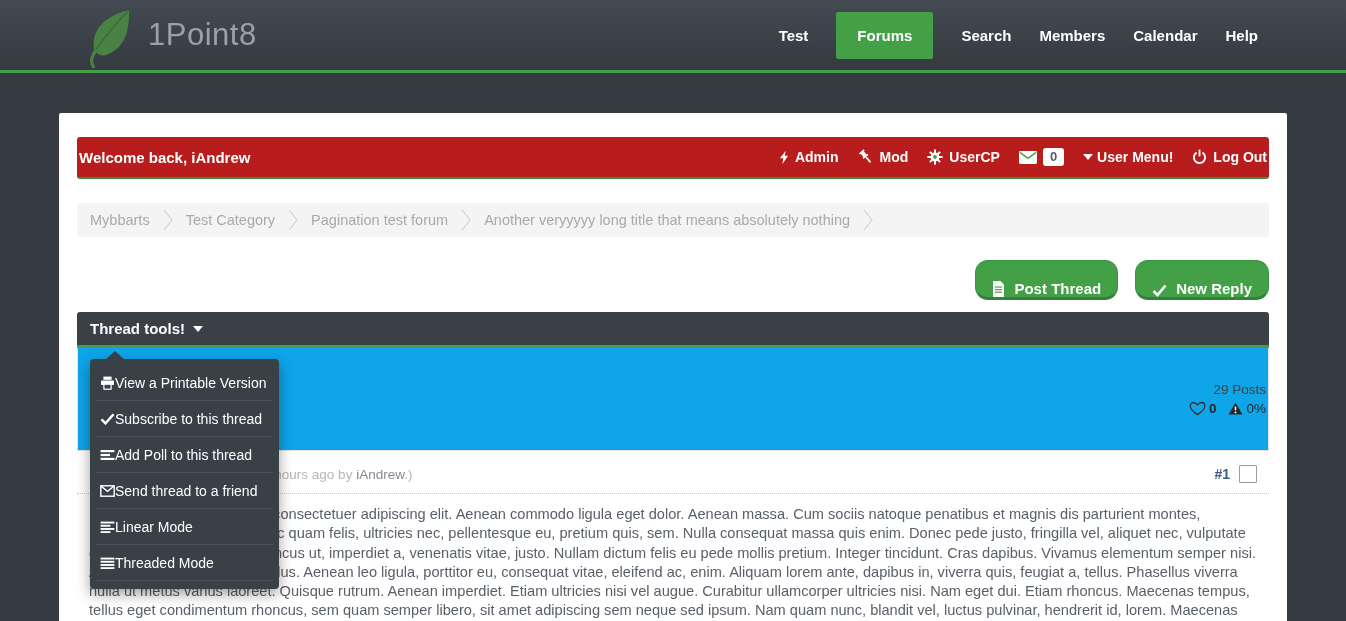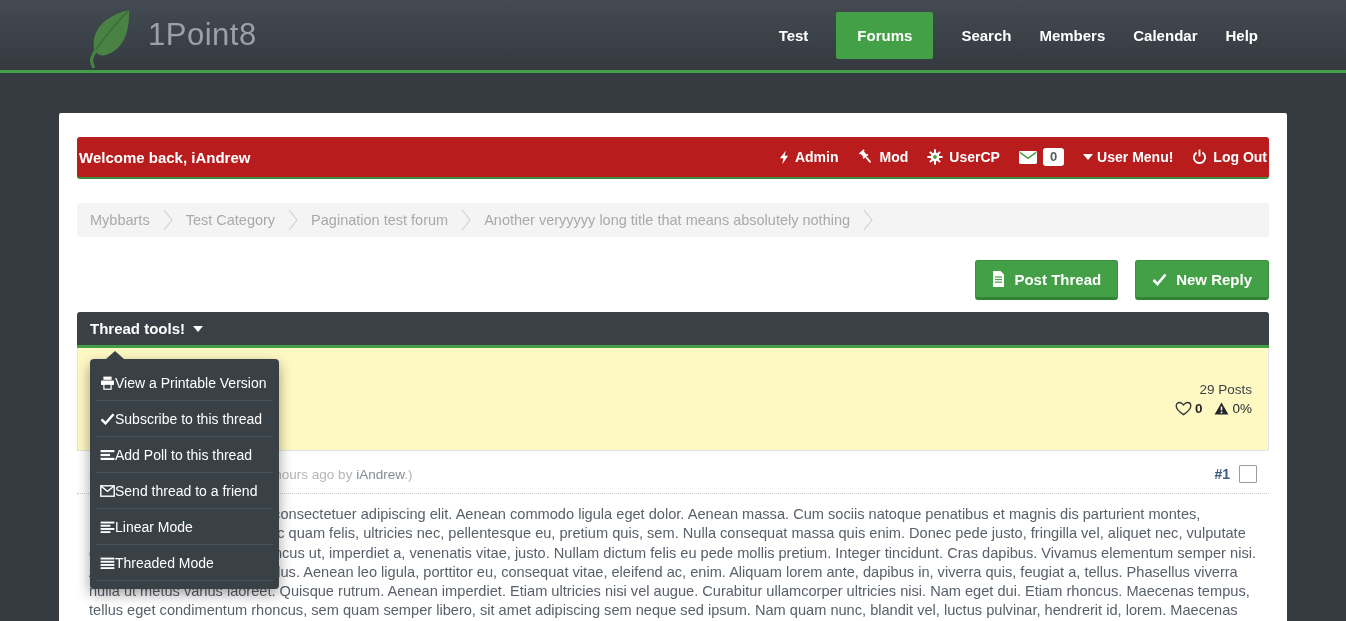--- a/index.html
+++ b/index.html
@@ -29,30 +29,30 @@
   .wlink{display:flex;align-items:center;gap:6px;color:#fff;cursor:pointer;white-space:nowrap;}
   .badge{background:#fff;color:#555c61;border-radius:3px;padding:1px 7px;font-size:13px;font-weight:bold;line-height:16px;}
   .caret{display:inline-block;width:0;height:0;border-left:5px solid transparent;border-right:5px solid transparent;border-top:6px solid #fff;}
   
   .breadcrumb{margin-top:24px;height:34px;background:#f4f4f4;border-radius:2px;
     display:flex;align-items:center;padding:0 13px;font-size:14.5px;color:#a9a9a9;}
   .crumb{cursor:pointer;white-space:nowrap;}
   .crumb-sep{margin:0 13px;display:flex;align-items:center;}
   
   .actions{margin-top:23px;display:flex;justify-content:flex-end;gap:17px;}
-  .btn{height:40px;box-sizing:border-box;display:flex;align-items:center;gap:9px;padding:0 16px;
-    background:#43a047;border:1px solid #3a9240;border-bottom:3px solid #318437;border-radius:3px;
+  .btn{height:40px;box-sizing:border-box;display:flex;align-items:flex-end;gap:9px;padding:0 16px;
+    background:#43a047;border:1px solid #3a9240;border-bottom:3px solid #318437;border-radius:13px;
     color:#fff;font-weight:bold;font-size:15px;cursor:pointer;font-family:inherit;}
   
   .ttools{margin-top:12px;height:33px;background:#3a4046;border-bottom:3px solid #43a047;
     border-radius:3px 3px 0 0;display:flex;align-items:center;gap:8px;padding:0 13px;
     color:#fff;font-size:15px;font-weight:bold;cursor:pointer;}
   
-  .post-header{height:103px;background:#fef9c3;border:1px solid #e3e3e3;border-top:none;box-sizing:border-box;
-    display:flex;align-items:center;justify-content:flex-end;padding-right:16px;}
+  .post-header{height:103px;background:#0ea5e9;border:1px solid #e3e3e3;border-top:none;box-sizing:border-box;
+    display:flex;align-items:center;justify-content:flex-end;padding-right:2px;}
   .post-stats{text-align:right;color:#3e4347;font-size:13.5px;}
   .stats-posts{margin-bottom:4px;}
   .stats-row{display:flex;align-items:center;justify-content:flex-end;gap:12px;color:#23272b;}
   .stat-group{display:flex;align-items:center;gap:3px;}
   .stat-bold{font-weight:bold;}
   .mod-row{margin-top:14px;display:flex;align-items:center;justify-content:space-between;
     padding:0 12px 10px;border-bottom:1px dotted #c9c9c9;font-size:13.5px;color:#b5b5b5;}
   .mod-user{color:#848b92;cursor:pointer;}
   .mod-right{display:flex;align-items:center;gap:9px;}
   .post-num{color:#3c5c7e;font-weight:bold;font-size:14px;cursor:pointer;}

